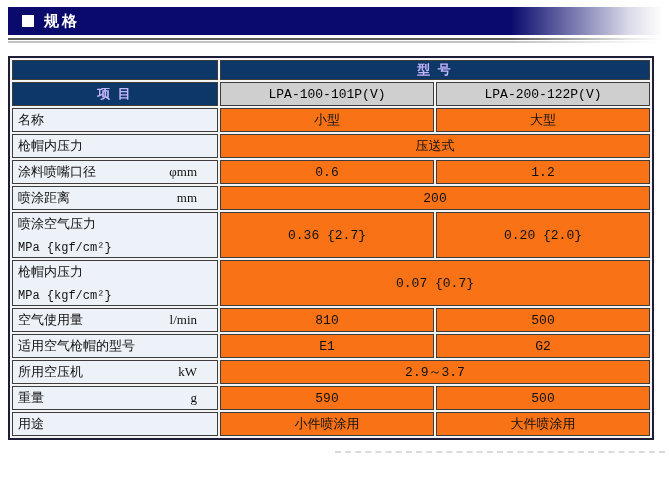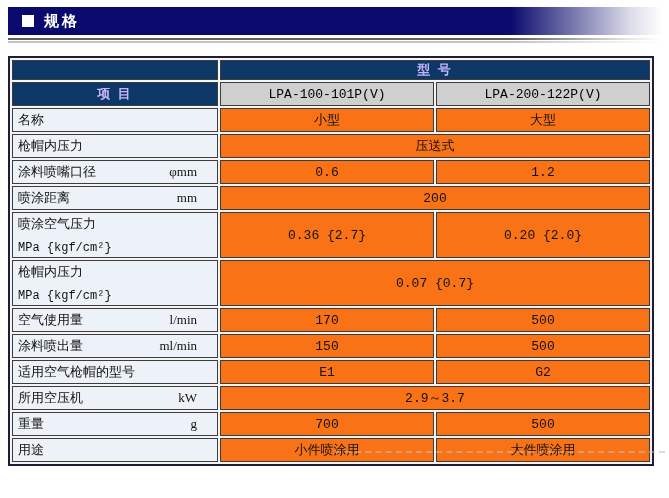--- a/index.html
+++ b/index.html
@@ -212,34 +212,24 @@
     <td class="val" colspan="2">0.07 {0.7}</td>
   </tr>
 
   <tr>
     <td class="item">
       <div class="item-line">
             <span class="lbl">空气使用量</span>
             <span class="unit">l/min</span>
           </div>
     </td>
-    <td class="val">170</td>
+    <td class="val">810</td>
     <td class="val">500</td>
   </tr>
 
-  <tr>
-    <td class="item">
-      <div class="item-line">
-            <span class="lbl">涂料喷出量</span>
-            <span class="unit">ml/min</span>
-          </div>
-    </td>
-    <td class="val">150</td>
-    <td class="val">500</td>
-  </tr>
 
 
   <tr>
     <td class="item">
       <div class="item-line">
             <span class="lbl">适用空气枪帽的型号</span>
             <span class="unit"></span>
           </div>
     </td>
     <td class="val">E1</td>
@@ -256,21 +246,21 @@
     <td class="val" colspan="2">2.9～3.7</td>
   </tr>
 
   <tr>
     <td class="item">
       <div class="item-line">
             <span class="lbl">重量</span>
             <span class="unit">g</span>
           </div>
     </td>
-    <td class="val">700</td>
+    <td class="val">590</td>
     <td class="val">500</td>
   </tr>
 
   <tr>
     <td class="item">
       <div class="item-line">
             <span class="lbl">用途</span>
             <span class="unit"></span>
           </div>
     </td>

